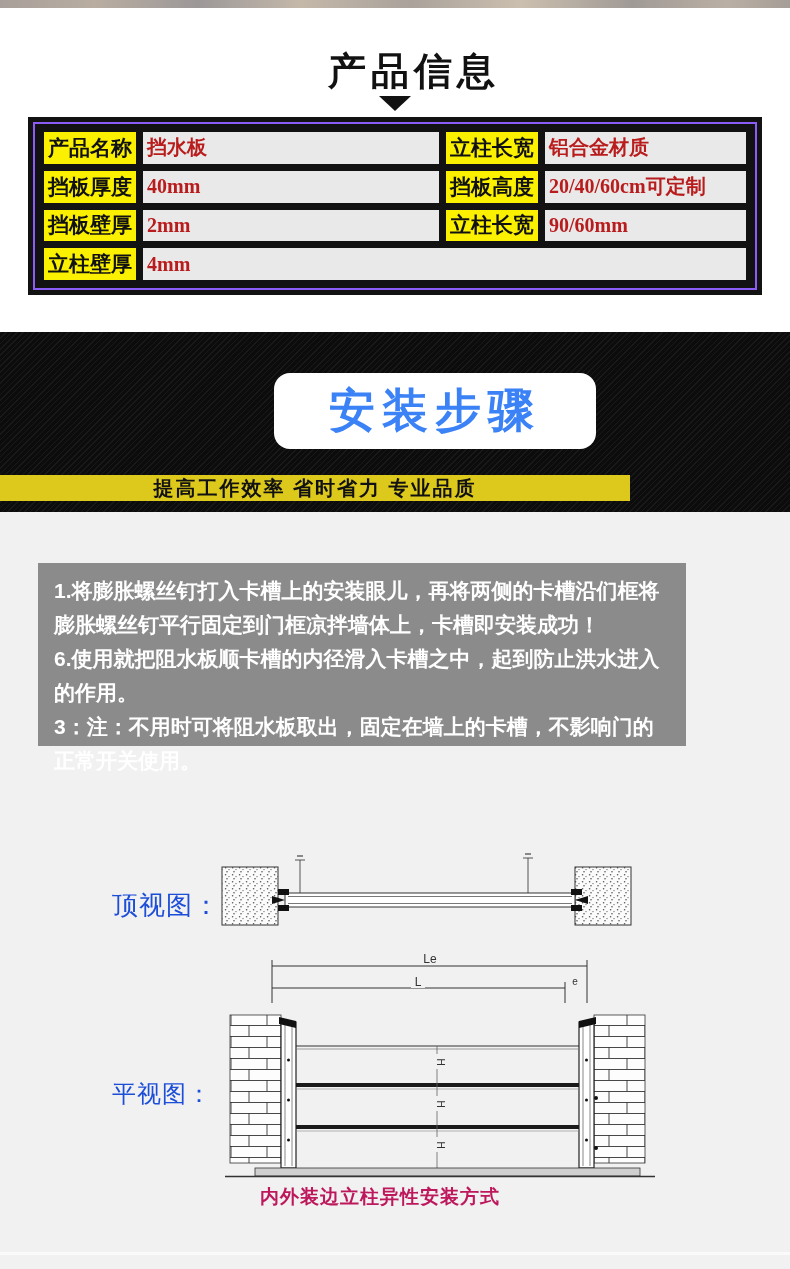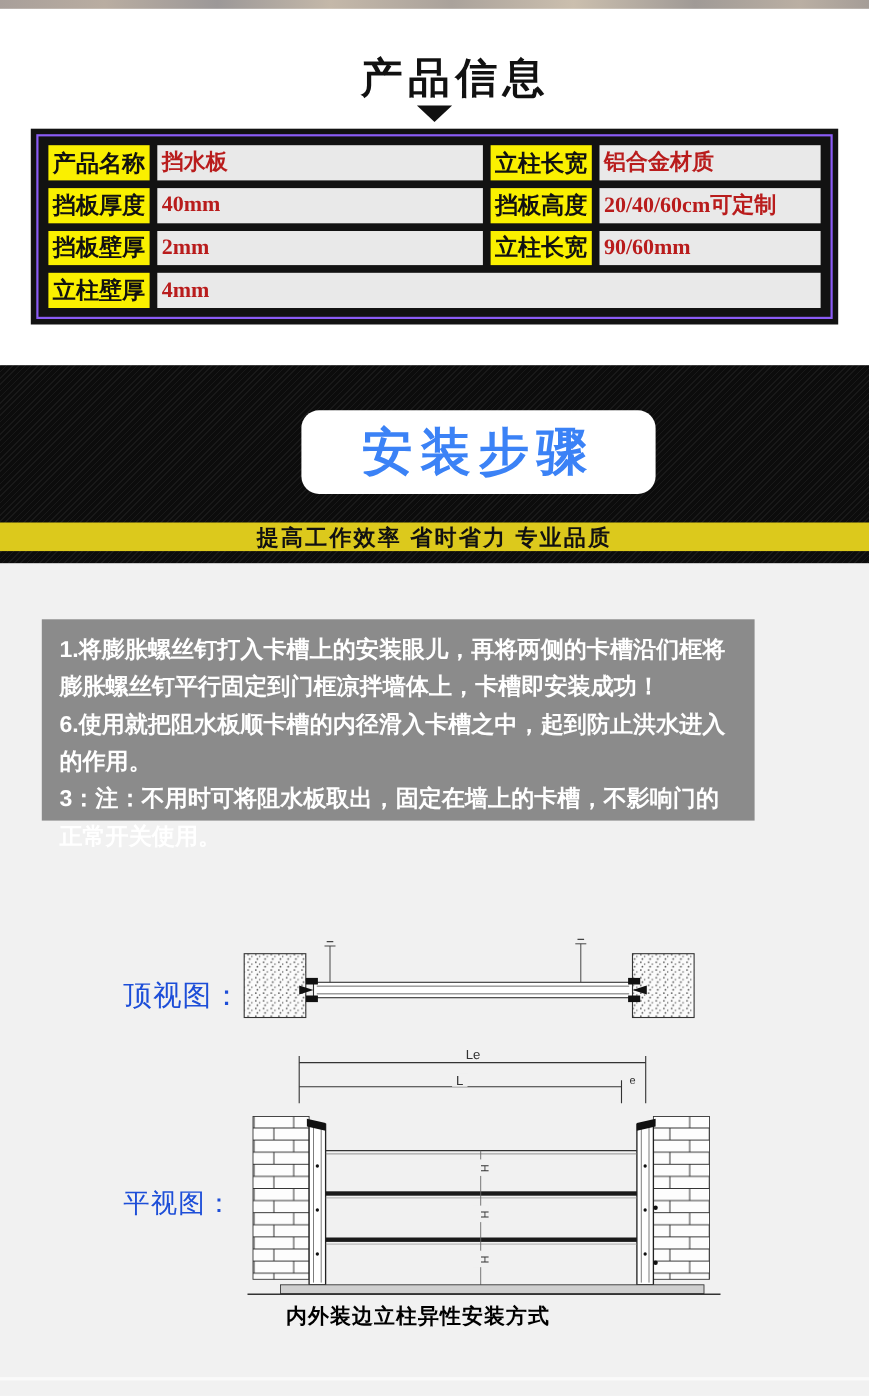--- a/index.html
+++ b/index.html
@@ -30,41 +30,41 @@
   .cell-value.span-rest { grid-column:2 / 5; }
 
   
   .install-section { position:absolute; left:0; top:332px; width:790px; height:180px;
     background:#0c0c0c;
     background-image:repeating-linear-gradient(135deg, rgba(255,255,255,0.055) 0 1px, transparent 1px 4px); }
   .install-title-box { position:absolute; left:50%; top:41px; transform:translateX(-50%);
     width:322px; height:76px; background:#ffffff; border-radius:16px;
     display:flex; align-items:center; justify-content:center;
     font-size:46px; font-weight:bold; color:#3b82f6; letter-spacing:7px;margin-left:40px; }
-  .tagline-band { position:absolute; left:0; top:143px; width:790px; height:26px;
+  .tagline-band { position:absolute; left:0; top:143px; width:630px; height:26px;
     background:#dcc91c; display:flex; align-items:center; justify-content:center;
     font-size:20px; font-weight:bold; color:#111; letter-spacing:2px; }
 
   
   .instructions { position:absolute; left:38px; top:563px; width:648px; height:183px;
     background:#8b8b8b; color:#ffffff; padding:11px 16px 0 16px;
     font-size:21px; font-weight:bold; line-height:34px; }
   .instructions p { margin:0; }
 
   
   .diagram-label { position:absolute; color:#1d4ed8; font-weight:normal;margin-top:16px; }
   .label-top-view { left:112px; top:872px; font-size:26px; letter-spacing:1px; }
   .label-front-view { left:112px; top:1062px; font-size:24px; letter-spacing:1px; }
 
   .diagram-svg { position:absolute; }
   .svg-top-view { left:105px; top:845px; }
   .svg-front-view { left:105px; top:948px; }
 
   .diagram-caption { position:absolute; left:0; top:1184px; width:760px; text-align:center;
-    font-size:19px; font-weight:bold; color:#000000; letter-spacing:1px; }
+    font-size:19px; font-weight:bold; color:#be185d; letter-spacing:1px; }
 
   .footer-line { position:absolute; left:0; top:1252px; width:790px; height:3px; background:#fafafa; }
 </style>
 </head>
 <body>
 
 <div class="page">
 
   <div class="bg-lower"></div>
 

